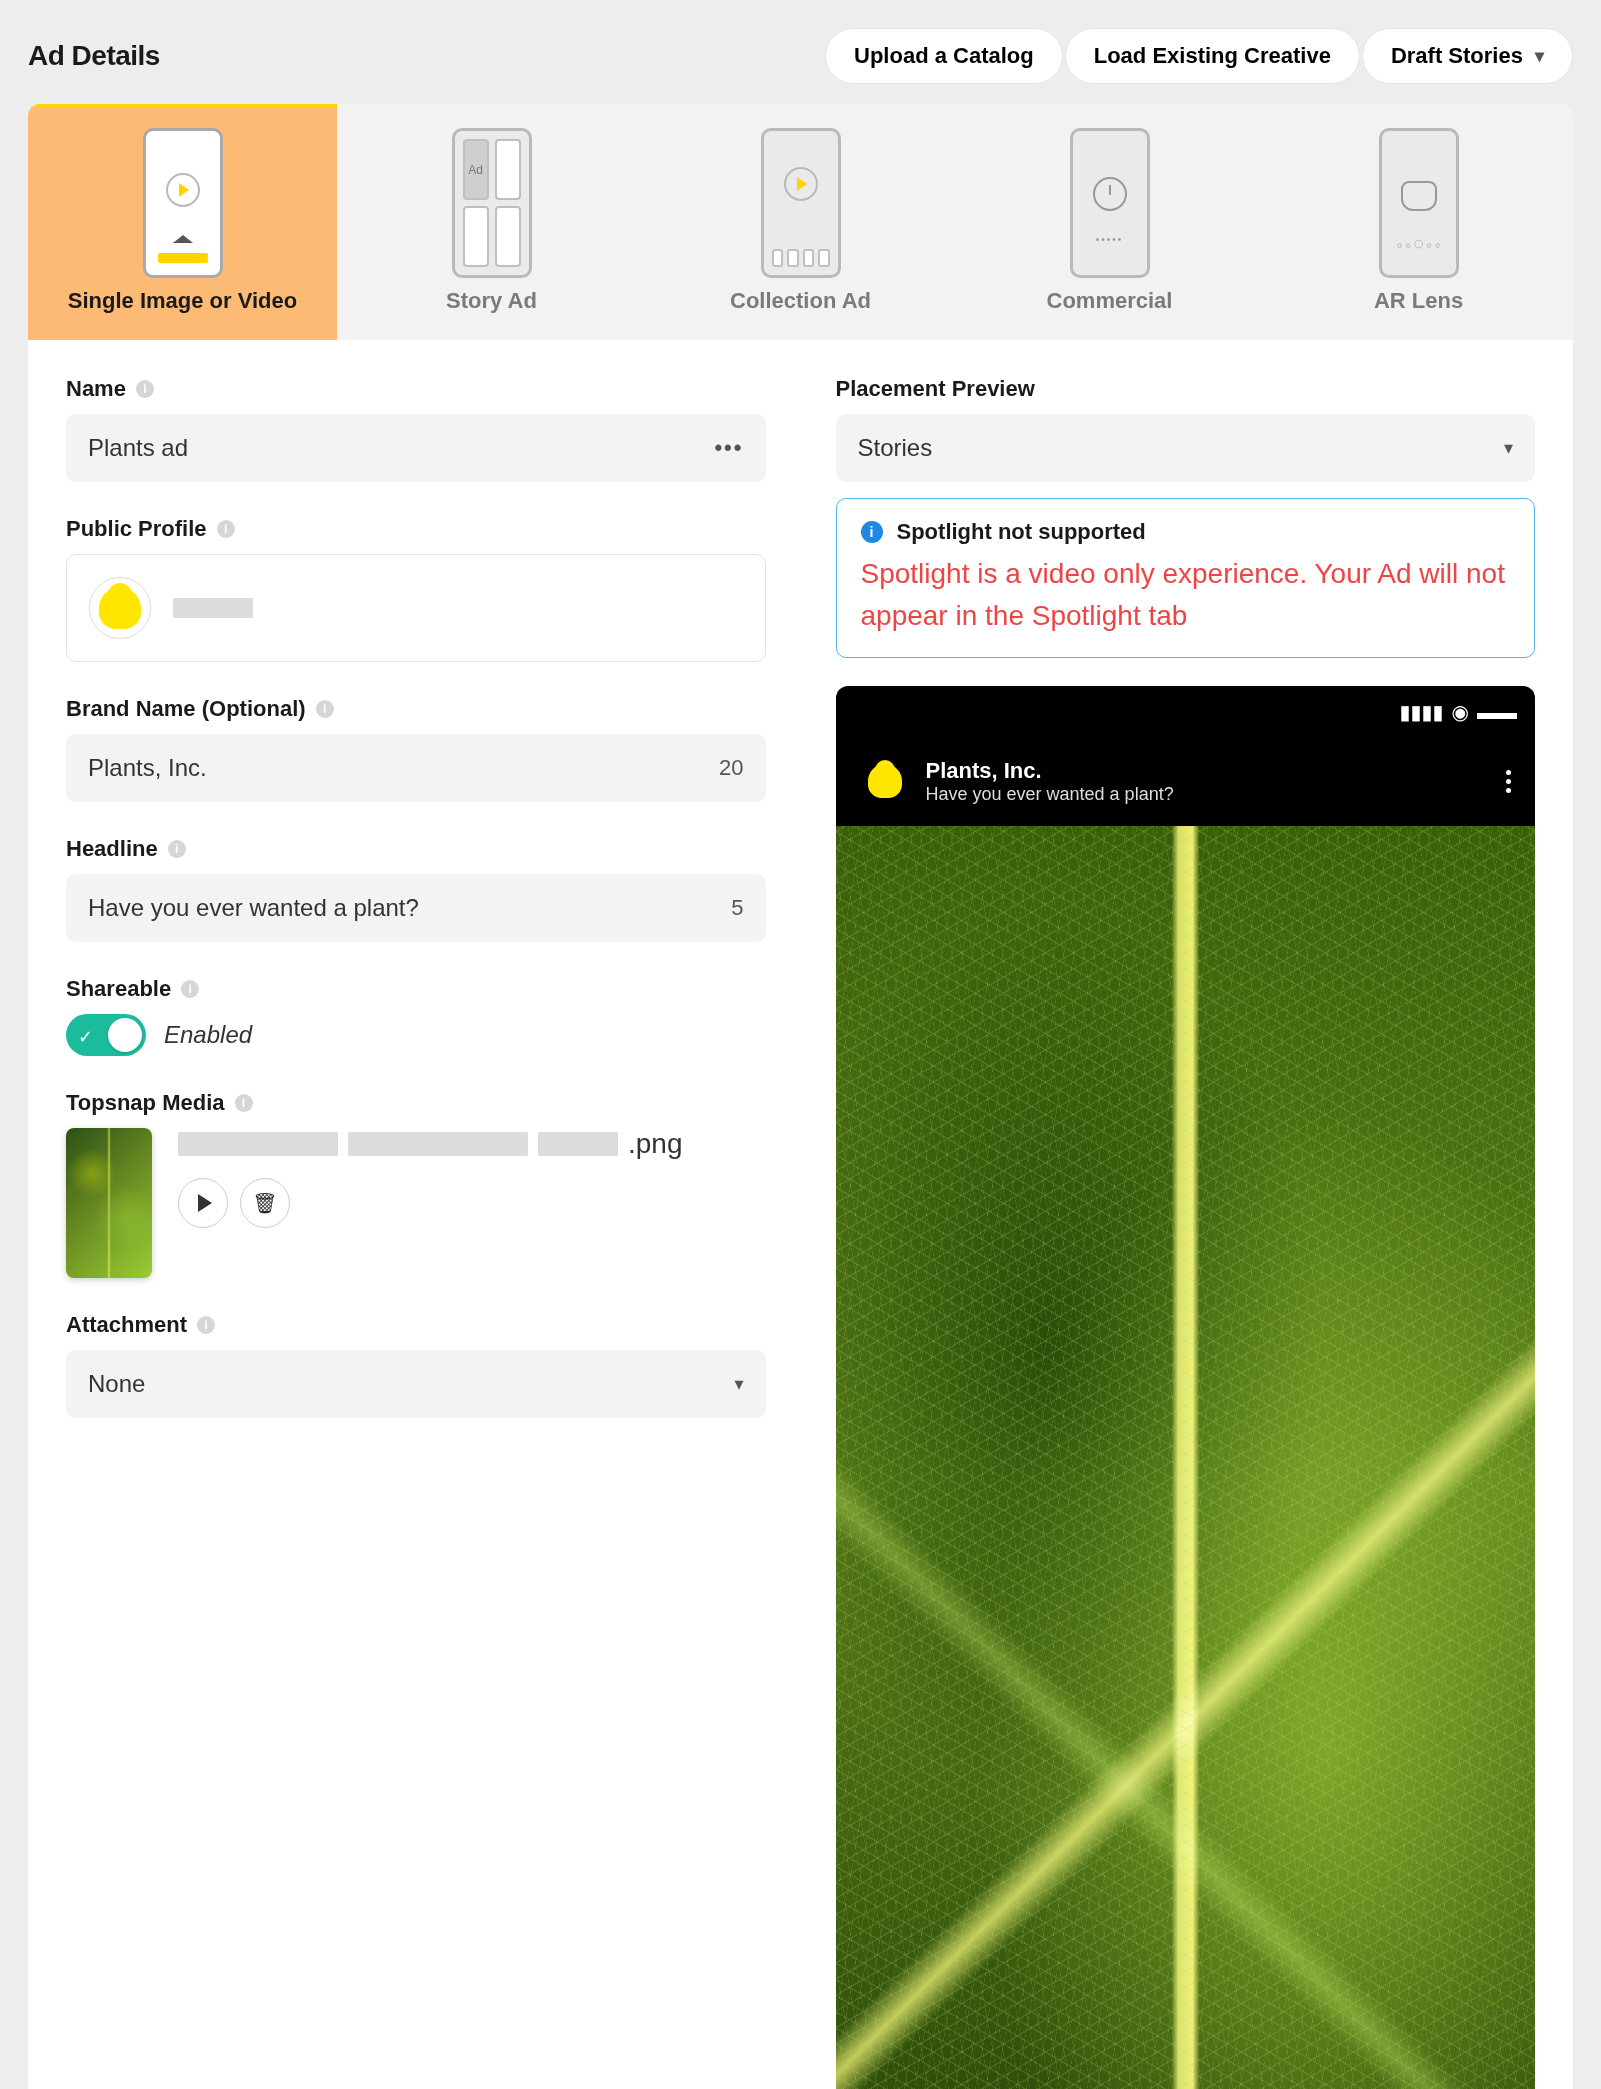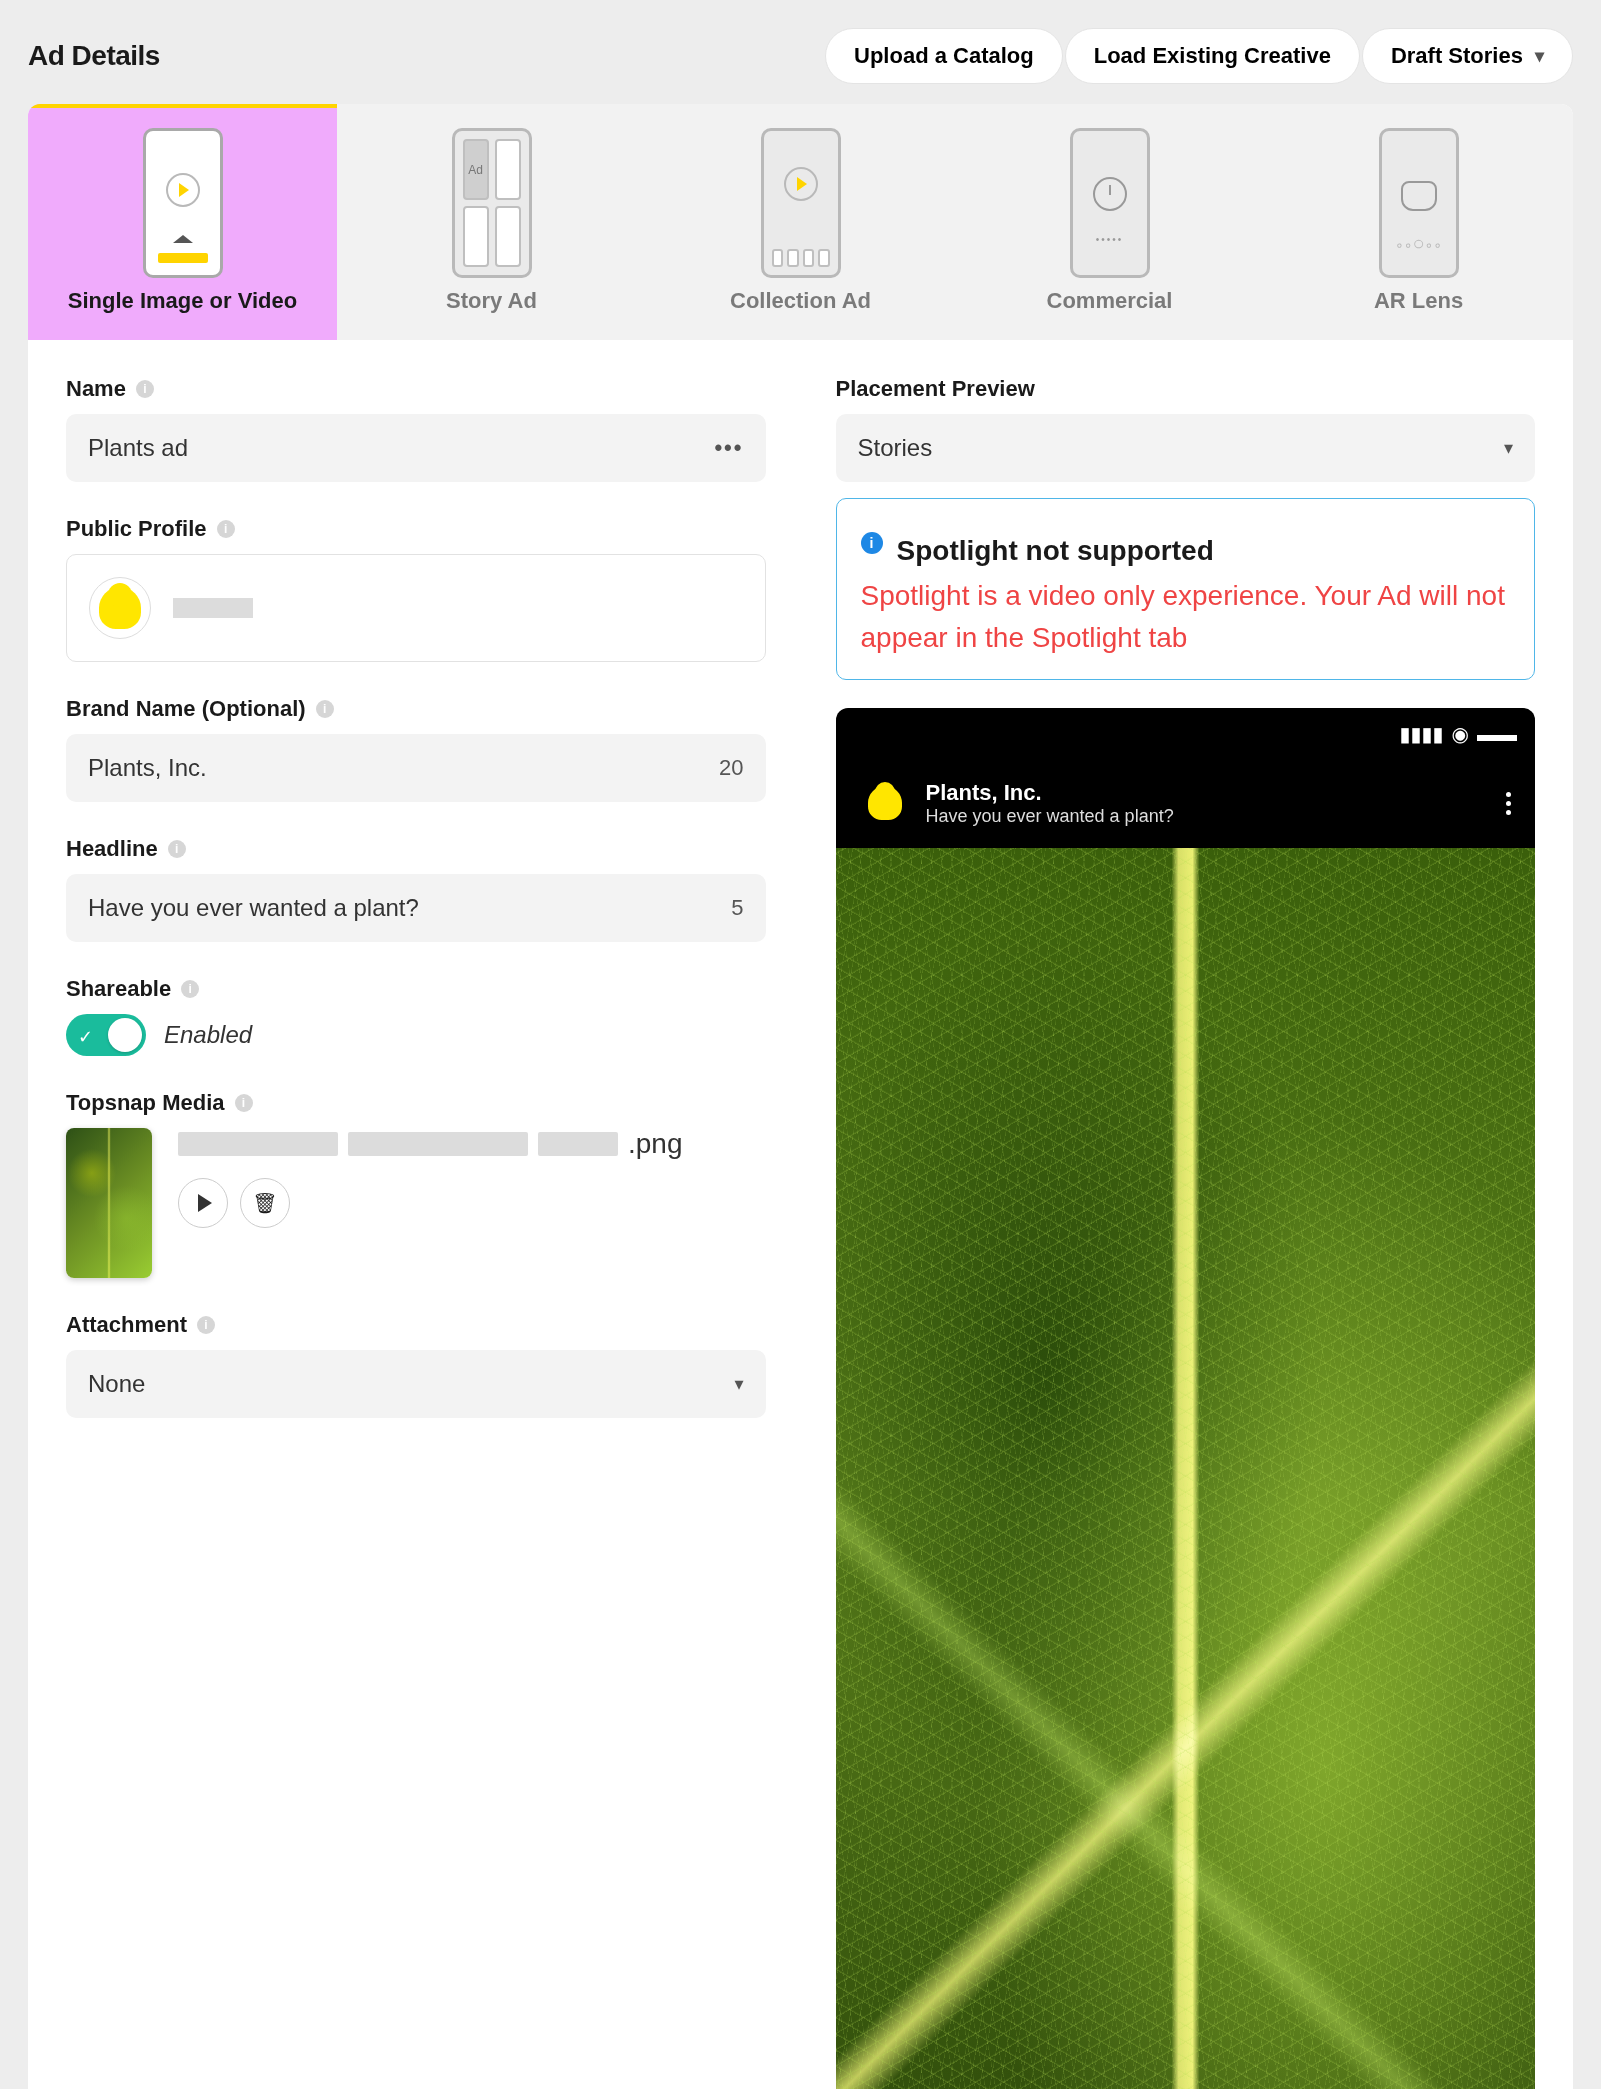--- a/index.html
+++ b/index.html
@@ -54,21 +54,21 @@
   }
   .tab {
     flex: 1;
     text-align: center;
     padding: 20px 10px 26px 10px;
     cursor: pointer;
     border-top: 4px solid transparent;
     position: relative;
   }
   .tab.active {
-    background: #f0abfc;
+    background: #fdba74;
     border-top: 4px solid #ffd400;
   }
   .tab-label {
     font-size: 22px;
     font-weight: 600;
     color: #7a7a7a;
     margin-top: 10px;
   }
   .tab.active .tab-label {
     color: #1a1a1a;
@@ -183,21 +183,21 @@
   .media-actions{display:flex;gap:12px;}
   .circ-btn{width:50px;height:50px;border:1px solid #ccc;border-radius:50%;background:#fff;display:flex;align-items:center;justify-content:center;cursor:pointer;}
   .circ-btn.play::after{content:'';width:0;height:0;border-left:14px solid #333;border-top:9px solid transparent;border-bottom:9px solid transparent;margin-left:4px;}
   .circ-btn.trash::after{content:'🗑';font-size:20px;filter:grayscale(1);}
 
   .alert{
     border:1px solid #4fb6e8;border-radius:10px;padding:20px 24px;margin-bottom:28px;margin-top:6px;
   }
   .alert-head{display:flex;align-items:center;gap:14px;margin-bottom:8px;}
   .alert-icon{width:22px;height:22px;border-radius:50%;background:#1e88e5;color:#fff;font-weight:bold;display:flex;align-items:center;justify-content:center;font-size:14px;}
-  .alert-title{font-weight:700;font-size:28px;margin-top:16px;}
+  .alert-title{font-weight:700;font-size:22px;}
   .alert-body{font-size:28px;color:#ef4444;line-height:1.5;}
 
   .phone{
     width:100%;aspect-ratio:9/19.5;background:#000;border-radius:12px;position:relative;overflow:hidden;
   }
   .phone-status{position:absolute;top:14px;right:18px;color:#fff;font-size:20px;display:flex;gap:8px;align-items:center;}
   .phone-head{position:absolute;top:70px;left:24px;right:24px;display:flex;align-items:center;gap:16px;z-index:5;}
   .phone-avatar{width:50px;height:50px;border-radius:50%;background:#000;display:flex;align-items:center;justify-content:center;}
   .phone-avatar-inner{width:34px;height:34px;background:#ffe600;border-radius:50% 50% 40% 40%;position:relative;}
   .phone-avatar-inner::before{content:'';position:absolute;width:20px;height:20px;background:#ffe600;border-radius:50%;top:-4px;left:7px;}

